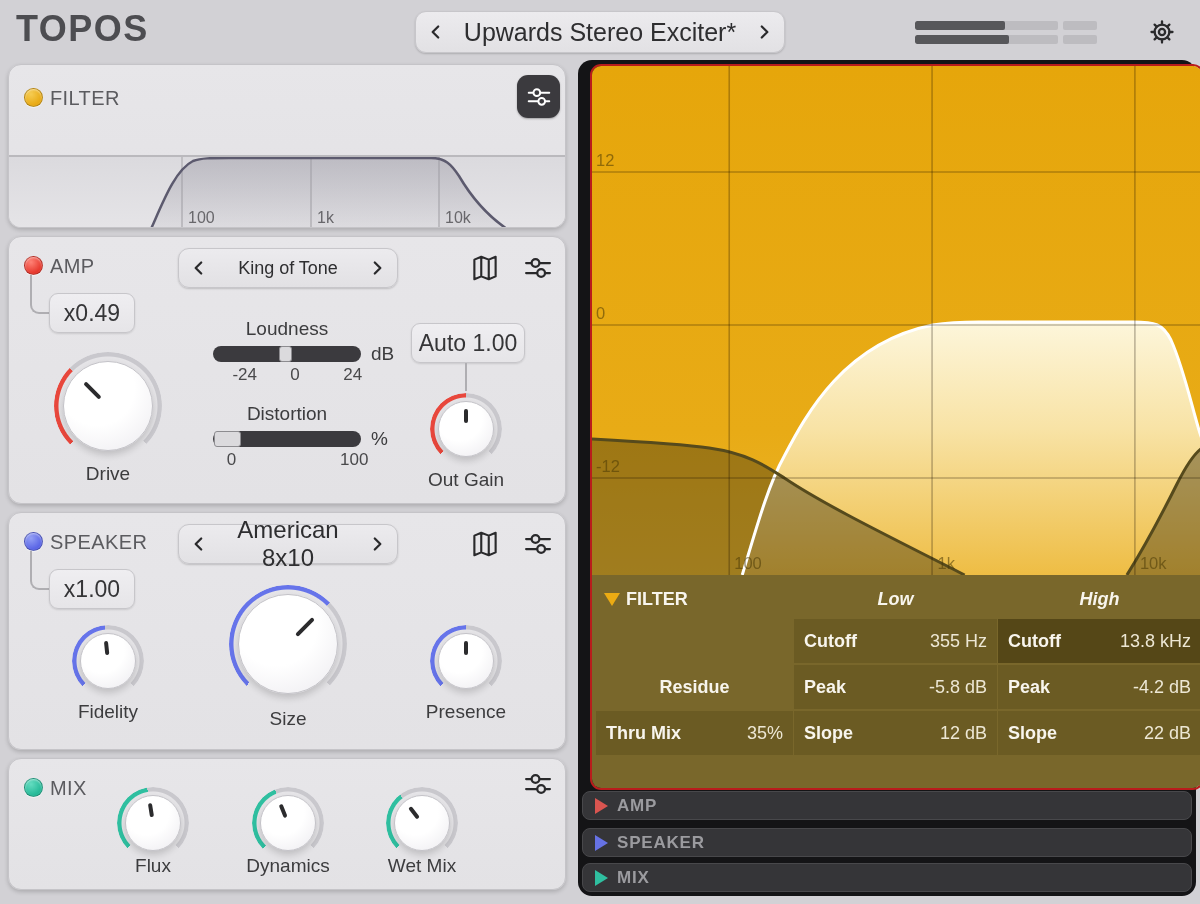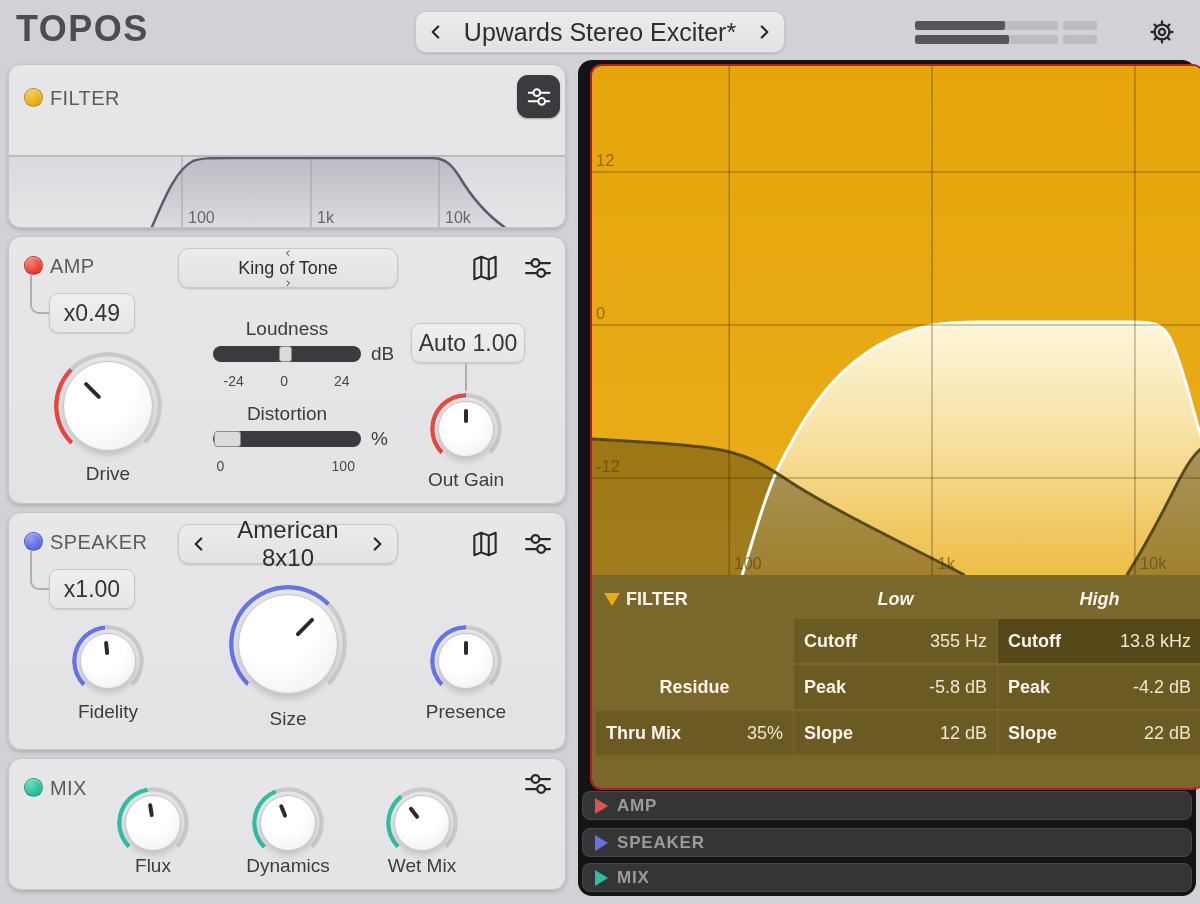--- a/index.html
+++ b/index.html
@@ -39,21 +39,21 @@
     border-radius:0 0 12px 12px;overflow:hidden;background:linear-gradient(#DBDADE,#E5E4E7);}
   .mini svg{position:absolute;inset:0;}
 
   
   .hslider{position:absolute;width:148px;height:16px;}
   .hslider .track{position:absolute;inset:0;background:#3B3A3E;border-radius:8px;cursor:pointer;}
   .hslider .handle{position:absolute;top:0;height:16px;background:#DBDADD;border:1px solid #8D8C90;
     border-radius:3px;box-sizing:border-box;cursor:ew-resize;}
   .hslider .slabel{position:absolute;top:-28px;left:50%;transform:translateX(-50%);font-size:19px;color:#3C3C3E;white-space:nowrap;}
   .hslider .unit{position:absolute;left:calc(100% + 10px);top:-3px;font-size:19px;color:#3C3C3E;}
-  .hslider .tick{position:absolute;top:27px;transform:translateX(-50%);font-size:14px;color:#49494B;}
+  .hslider .tick{position:absolute;top:19px;transform:translateX(-50%);font-size:17px;color:#49494B;margin-left:11px;}
 
   
   .knob{position:absolute;cursor:pointer;}
   .kring{position:absolute;inset:-8px;border-radius:50%;
     background:conic-gradient(from 225deg, var(--c) 0deg calc(var(--p)*270deg), #C9C8CD calc(var(--p)*270deg) 270deg, transparent 270deg 360deg);
     -webkit-mask:radial-gradient(closest-side, transparent calc(100% - 5px), #000 calc(100% - 4px));
     mask:radial-gradient(closest-side, transparent calc(100% - 5px), #000 calc(100% - 4px));}
   .knob.big .kring{inset:-9px;}
   .kbody{position:absolute;inset:0;border-radius:50%;border:1px solid #C4C3C8;box-sizing:border-box;
     background:radial-gradient(circle at 38% 30%, #FFFFFF 45%, #F2F1F4 82%, #EBEAEE);
@@ -171,21 +171,21 @@
           <text x="436" y="66">10k</text>
         </g>
       </svg>
     </div>
   </section>
 
   <section class="panel" style="top:236px;height:268px;">
     <div class="led" style="left:15px;top:19px;background:radial-gradient(circle at 35% 30%,#FF8276,#E6362B 70%);"></div>
     <div class="ptitle" style="left:41px;top:18px;">AMP</div>
 
-    <div class="preset-box" style="left:169px;top:11px;width:220px;height:40px;position:absolute;flex-direction:column;">
+    <div class="preset-box" style="left:169px;top:11px;width:220px;height:40px;position:absolute;">
       <svg class="chev" viewBox="0 0 18 18">
           <polyline points="11,4 6,9 11,14" fill="none" stroke="#2A2A2C" stroke-width="2" stroke-linecap="round" stroke-linejoin="round"></polyline>
         </svg>
       <span class="pname" style="font-size:18px;">King of Tone</span>
       <svg class="chev" viewBox="0 0 18 18">
           <polyline points="7,4 12,9 7,14" fill="none" stroke="#2A2A2C" stroke-width="2" stroke-linecap="round" stroke-linejoin="round"></polyline>
         </svg>
     </div>
 
     <svg class="iconbtn" style="left:461px;top:16px;" viewBox="0 0 24 24">

